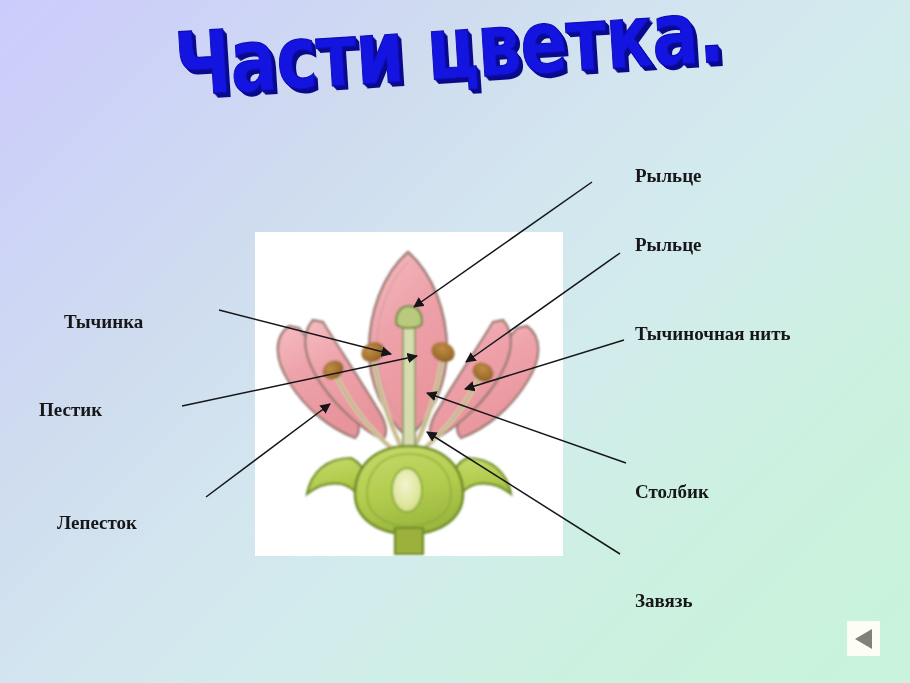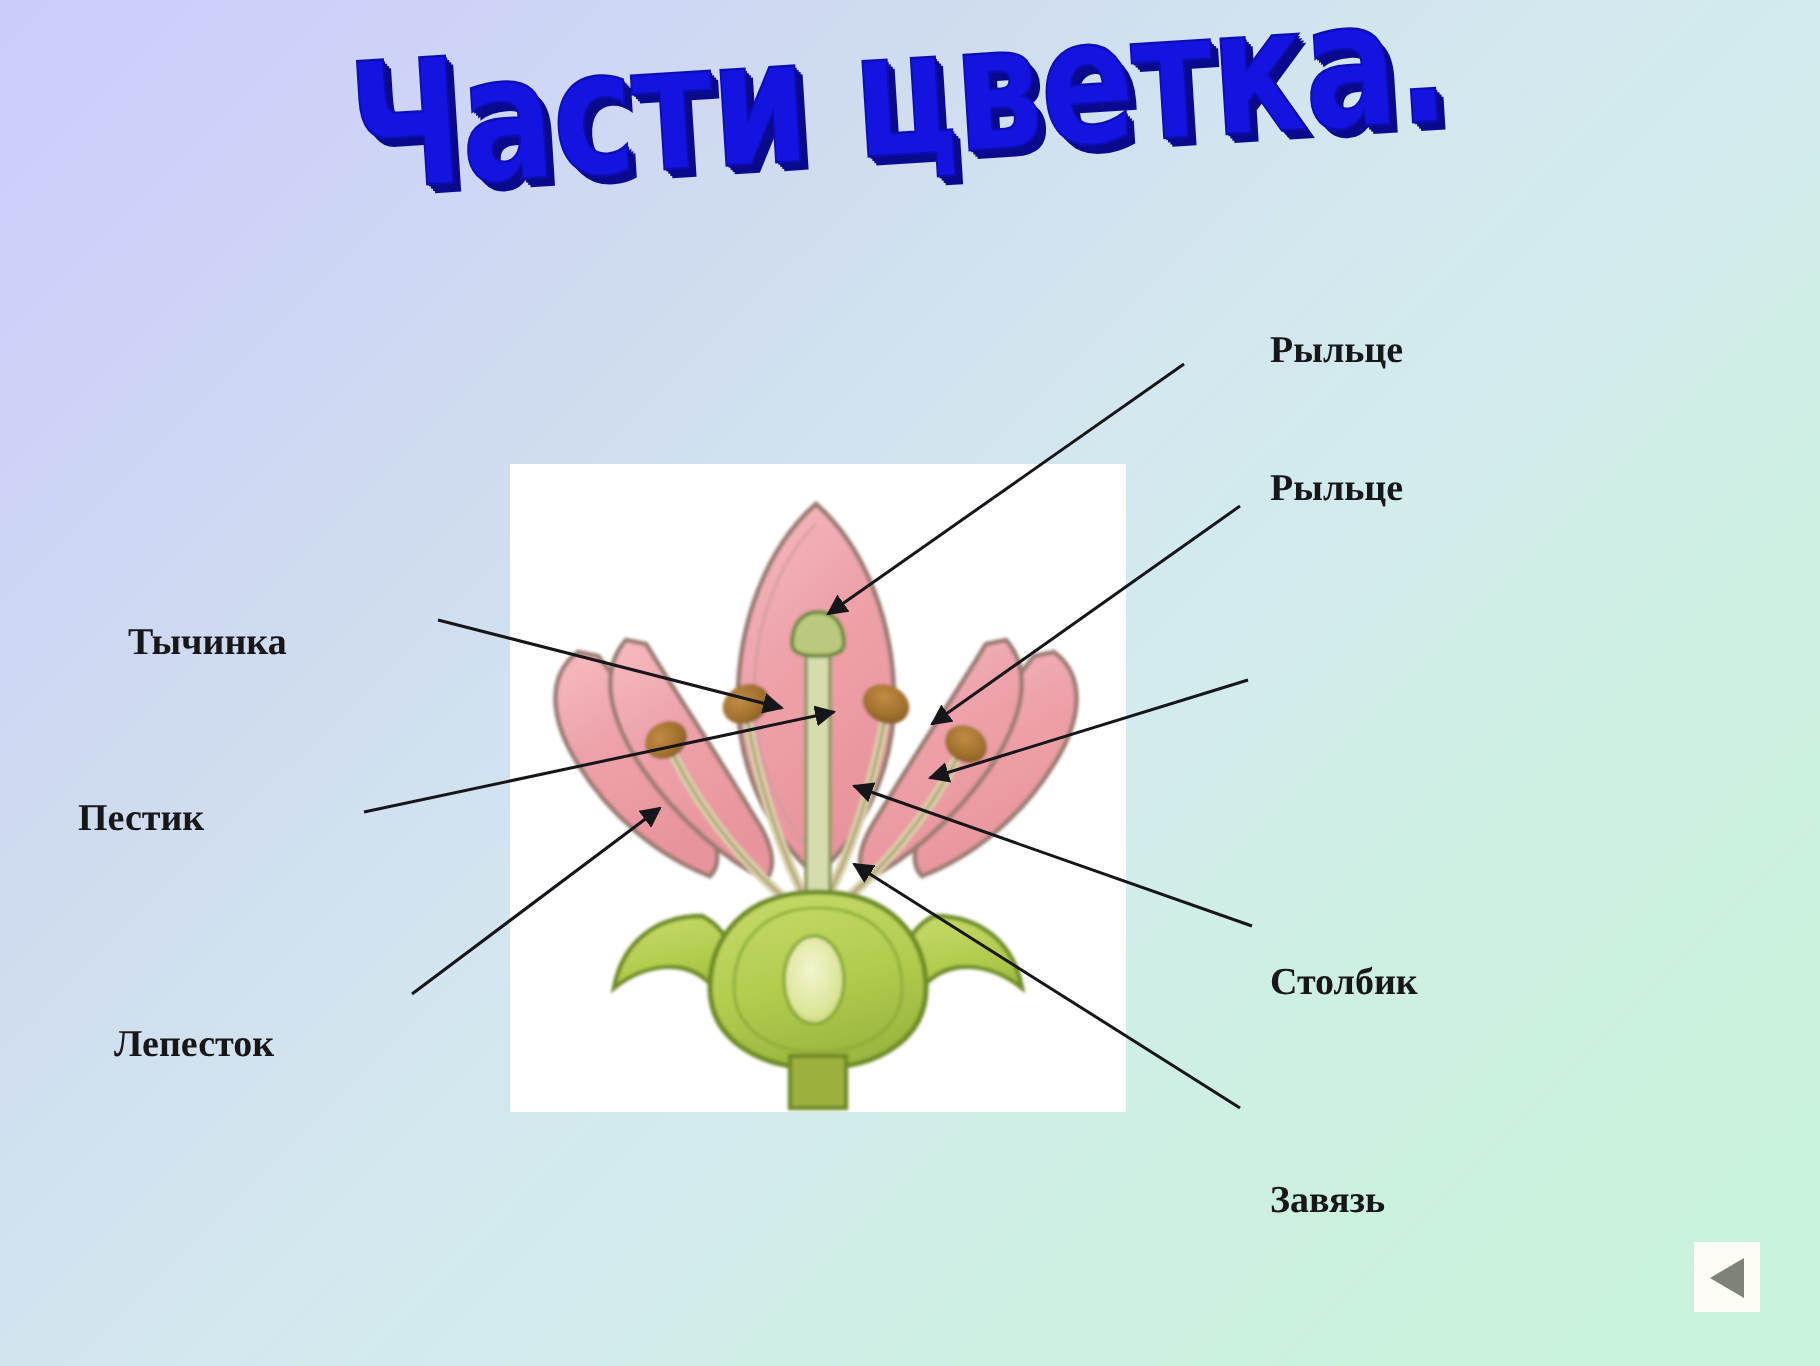--- a/index.html
+++ b/index.html
@@ -234,20 +234,21 @@
       <line x1="206" y1="497" x2="330" y2="404"></line>
     </g>
   </svg>
 
   <div class="label" id="label-tychinka">Тычинка</div>
   <div class="label" id="label-pestik">Пестик</div>
   <div class="label" id="label-lepestok">Лепесток</div>
 
   <div class="label" id="label-rylce">Рыльце</div>
   <div class="label" id="label-pylnik">Рыльце</div>
+  <div class="label" id="label-nit">Тычиночная нить</div>
   <div class="label" id="label-stolbik">Столбик</div>
   <div class="label" id="label-zavyaz">Завязь</div>
 
   <div id="back-button">
     <svg width="19" height="22" viewBox="0 0 19 22">
       <path d="M18 1 L18 21 L1 11 Z" fill="#7f8279"></path>
     </svg>
   </div>
 
 </div>

